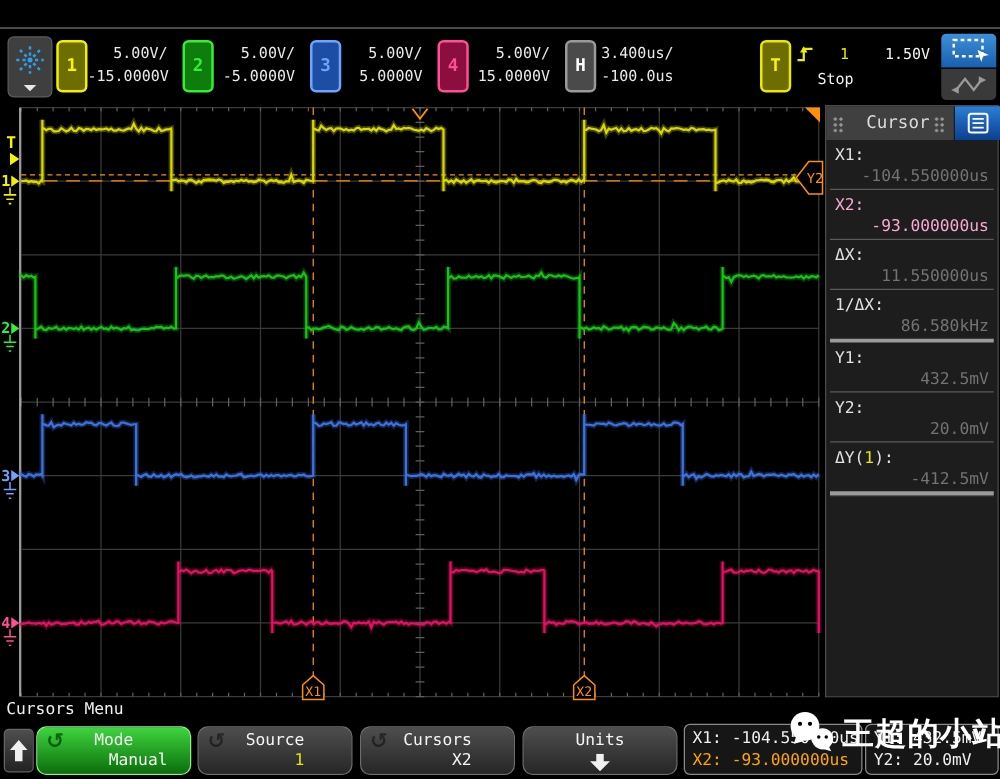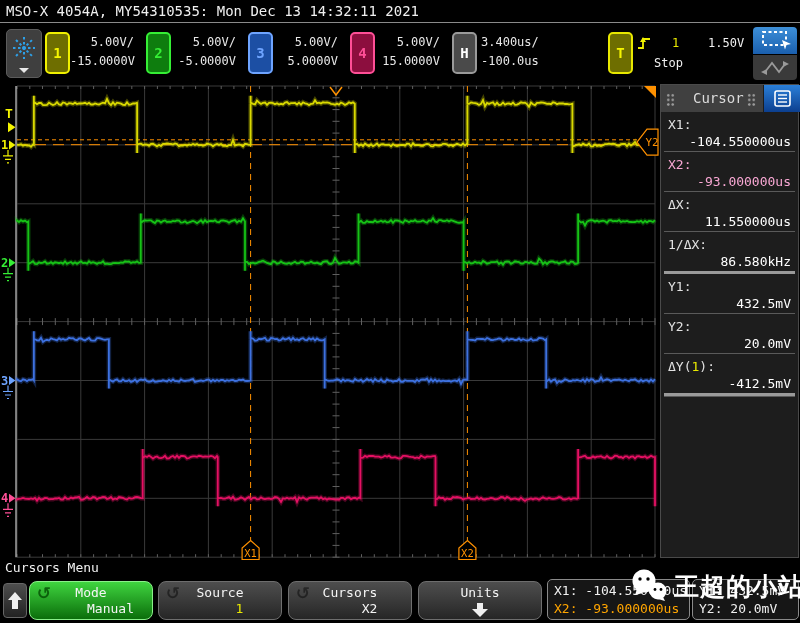--- a/index.html
+++ b/index.html
@@ -33,21 +33,21 @@
   #sb-header{position:absolute;left:0;top:0;width:102px;height:27px;background:#404040;}
   #sb-title{position:absolute;left:32px;top:5px;font-size:14px;color:#dcdcdc;}
   .grip{position:absolute;top:8px;width:9px;height:13px;
         background-image:radial-gradient(circle,#9a9a9a 1.1px,transparent 1.4px);
         background-size:4.5px 4.6px;}
   #sb-menu-tab{position:absolute;left:103px;top:0;width:36px;height:27px;
         background:linear-gradient(180deg,#2a7fd8,#0c3f8f);}
   #sb-rows{position:absolute;left:0;top:27px;width:100%;}
   .srow{padding-top:4px;}
   .slabel{font-size:13px;color:#e2e2e2;padding-left:7px;height:17px;line-height:17px;}
-  .svalue{font-size:13px;color:#ffffff;text-align:right;padding-right:7px;height:18px;line-height:18px;}
+  .svalue{font-size:13px;color:#737373;text-align:right;padding-right:7px;height:18px;line-height:18px;}
   .srow.orange .slabel,.srow.orange .svalue{color:#f9a8d4;}
   .ych{color:#e8e800;}
   .ssep{height:1px;background:#5a5a5a;margin:0 3px;}
   .ssep.thick{height:3px;background:#9a9a9a;}
   
   #bottombar{position:absolute;left:0;top:558px;width:800px;height:65px;background:#000;z-index:1;}
   #menu-title{position:absolute;left:5px;top:2px;font-size:13px;color:#f0f0f0;}
   .upbtn{position:absolute;left:3px;top:25px;width:24px;height:35px;border-radius:4px;
          background:linear-gradient(180deg,#4e4e4e,#222);border:1px solid #666;box-sizing:border-box;}
   .softkey{position:absolute;top:23px;width:124px;height:39px;border-radius:8px;box-sizing:border-box;
@@ -67,23 +67,20 @@
   
   #watermark{position:absolute;left:630px;top:562px;width:170px;height:50px;z-index:5;color:#fff;}
   #wm-text{position:absolute;left:44px;top:8px;font-size:25px;font-weight:bold;
         font-family:"DejaVu Sans",sans-serif;letter-spacing:1px;white-space:nowrap;}
 </style>
 </head>
 <body>
 
 <div id="screen">
 
-  <div id="titlebar">
-    <span>MSO-X 4054A, MY54310535: Mon Dec 13 14:32:11 2021</span>
-  </div>
   <div id="title-sep"></div>
 
   <div id="toolbar">
     <div class="flexlogo">
       <svg width="34" height="47">
         <g stroke="#2e9fe6" stroke-width="2" stroke-dasharray="2.5 2.5">
           <line x1="17" y1="7" x2="17" y2="29"></line>
             <line x1="6" y1="18" x2="28" y2="18"></line>
           <line x1="9" y1="10" x2="25" y2="26"></line>
             <line x1="9" y1="26" x2="25" y2="10"></line>

